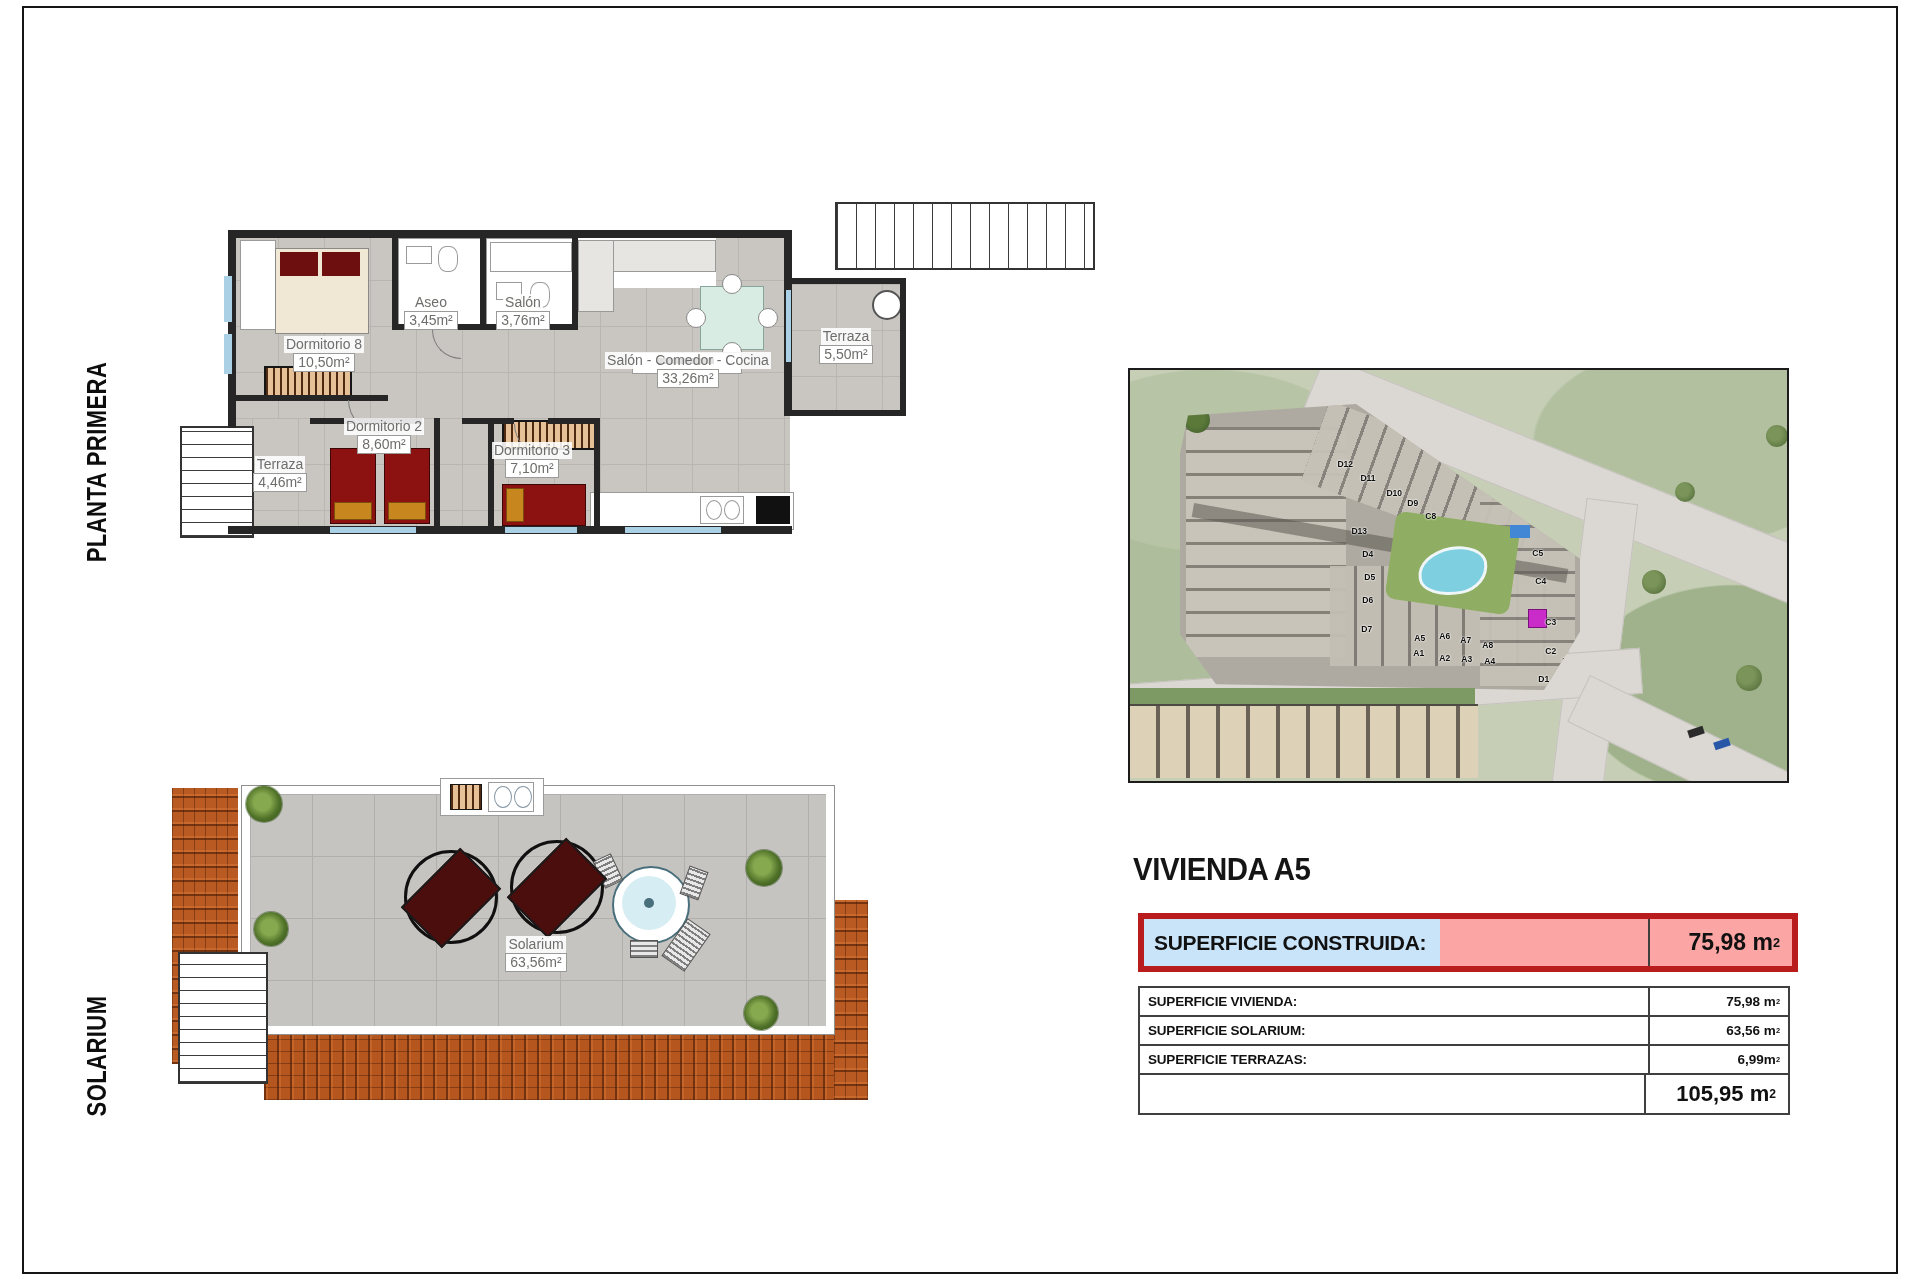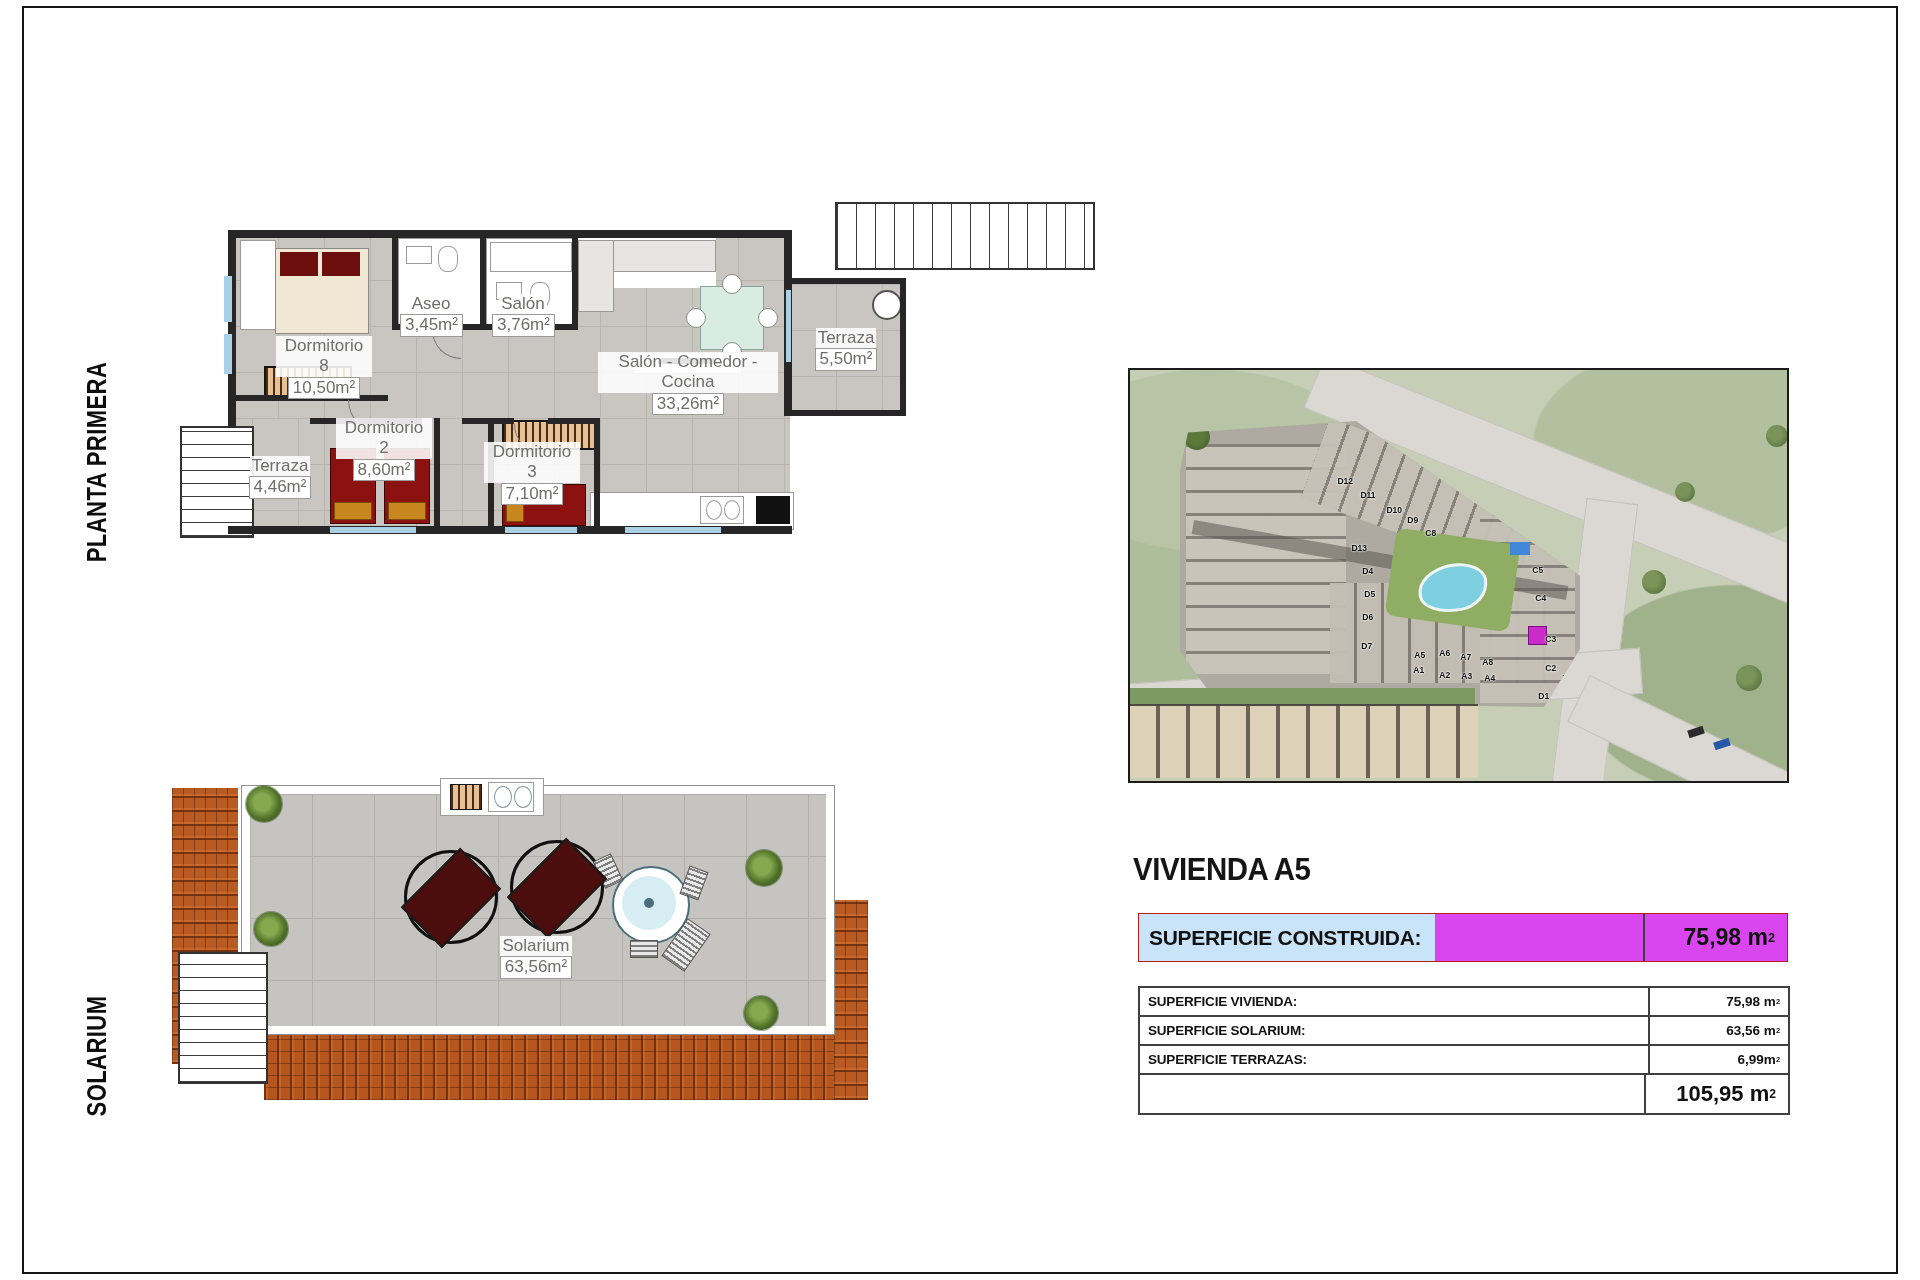--- a/index.html
+++ b/index.html
@@ -20,21 +20,21 @@
   .whitebox{position:absolute;background:#fff;border:1px solid #9b9b99}
   .ward{position:absolute;background-color:#e6c197;
         background-image:repeating-linear-gradient(90deg,#4e2a10 0 2px,transparent 2px 7px);
         border:2px solid #151515;z-index:2}
   .bed{position:absolute;background:#8c1212;border:1px solid #3d0606;z-index:2}
   .pillow{position:absolute;background:#c8871e;border:1px solid #7a4d0d;z-index:3}
   .treadsV{background-image:repeating-linear-gradient(90deg,#3c3c3c 0 1px,transparent 1px 19px)}
   .treadsH{background-image:repeating-linear-gradient(0deg,#3c3c3c 0 1px,transparent 1px 13px)}
   .arc{position:absolute;border:1px solid #7c7c7c;border-width:0 0 1px 1px;
        border-radius:0 0 0 100%;z-index:4}
-  .rlab{position:absolute;text-align:center;font-size:17px;line-height:1.2;color:#6e6e6c;z-index:6}
+  .rlab{position:absolute;text-align:center;font-size:14px;line-height:1.2;color:#6e6e6c;z-index:6}
   .rname{background:rgba(255,255,255,.88);padding:0 2px;display:inline-block}
   .rarea{background:#fff;border:1px solid #9a9a98;padding:0 4px;display:inline-block}
   
   .roof{position:absolute;background-color:#b85a22;
     background-image:repeating-linear-gradient(0deg,rgba(71,26,6,.6) 0 2px,rgba(255,150,80,.25) 2px 4px,transparent 4px 14px),
     repeating-linear-gradient(90deg,rgba(60,20,5,.4) 0 1px,transparent 1px 11px);z-index:1}
   .roofV{position:absolute;background-color:#b4561e;
     background-image:repeating-linear-gradient(90deg,rgba(71,26,6,.6) 0 2px,rgba(255,150,80,.22) 2px 4px,transparent 4px 13px),
     repeating-linear-gradient(0deg,rgba(60,20,5,.4) 0 1px,transparent 1px 12px);z-index:1}
   .plant{position:absolute;border-radius:50%;z-index:5;
@@ -45,29 +45,29 @@
   
   #sat{left:1128px;top:368px;width:657px;height:411px;border:2px solid #1c1c1c;overflow:hidden;
     background:
       radial-gradient(260px 150px at 12% 22%,#b8c4a6 0 60%,transparent 61%),
       radial-gradient(300px 190px at 6% 62%,#aebe9c 0 55%,transparent 56%),
       radial-gradient(320px 200px at 86% 18%,#b2c0a0 0 50%,transparent 51%),
       radial-gradient(280px 190px at 92% 78%,#9fb28c 0 55%,transparent 56%),#c6cfb6}
   .road{position:absolute;background:#dbd8d3;border:1px solid #c4c1bb;z-index:1}
   .tree{position:absolute;border-radius:50%;z-index:2;
     background:radial-gradient(circle at 40% 40%,#7b9459 0 35%,#4c6636 100%)}
-  #plot{position:absolute;left:50px;top:48px;width:400px;height:292px;background:#aeaaa1;z-index:2;
+  #plot{position:absolute;left:50px;top:31px;width:400px;height:292px;background:#aeaaa1;z-index:2;
     clip-path:polygon(2% 5%,44% 1%,100% 54%,100% 79%,91% 99%,9% 97%,0 80%,0 18%)}
   .hrows{position:absolute;opacity:.95}
   .ulab{position:absolute;font-size:9px;font-weight:bold;color:#0d0d0d;z-index:8;
     text-shadow:0 0 2px #fff,0 0 2px #fff;transform:scale(.95,1.05)}
   
   #ptitle{position:absolute;left:1133px;top:852px;font-size:31px;font-weight:bold;
     letter-spacing:-.5px;transform:scaleX(.95);transform-origin:left;color:#151515}
-  .trow{position:absolute;display:flex;align-items:stretch;border:1px solid #b91c1c;background:#d946ef}
+  .trow{position:absolute;display:flex;align-items:stretch;border:6px solid #b91c1c;background:#fca5a5}
   .bluecell{background:#c9e3f8;display:flex;align-items:center;padding-left:10px;
     font-weight:bold;letter-spacing:-.3px}
   .spacer{flex:1}
   .valcell{border-left:2px solid #3f3f3f;display:flex;align-items:center;justify-content:flex-end;
     padding-right:12px;font-weight:bold}
   sup{font-size:.55em}
   #minitable{position:absolute;left:1138px;top:986px;width:648px;border:2px solid #3f3f3f;background:#fff}
   .mrow{display:flex;align-items:stretch;border-bottom:2px solid #3f3f3f;height:27px}
   .mrow .mlabel{display:flex;align-items:center;padding-left:8px;font-weight:bold;font-size:13.5px;letter-spacing:-.2px}
   .mrow .mval{margin-left:auto;width:130px;border-left:2px solid #3f3f3f;display:flex;align-items:center;

